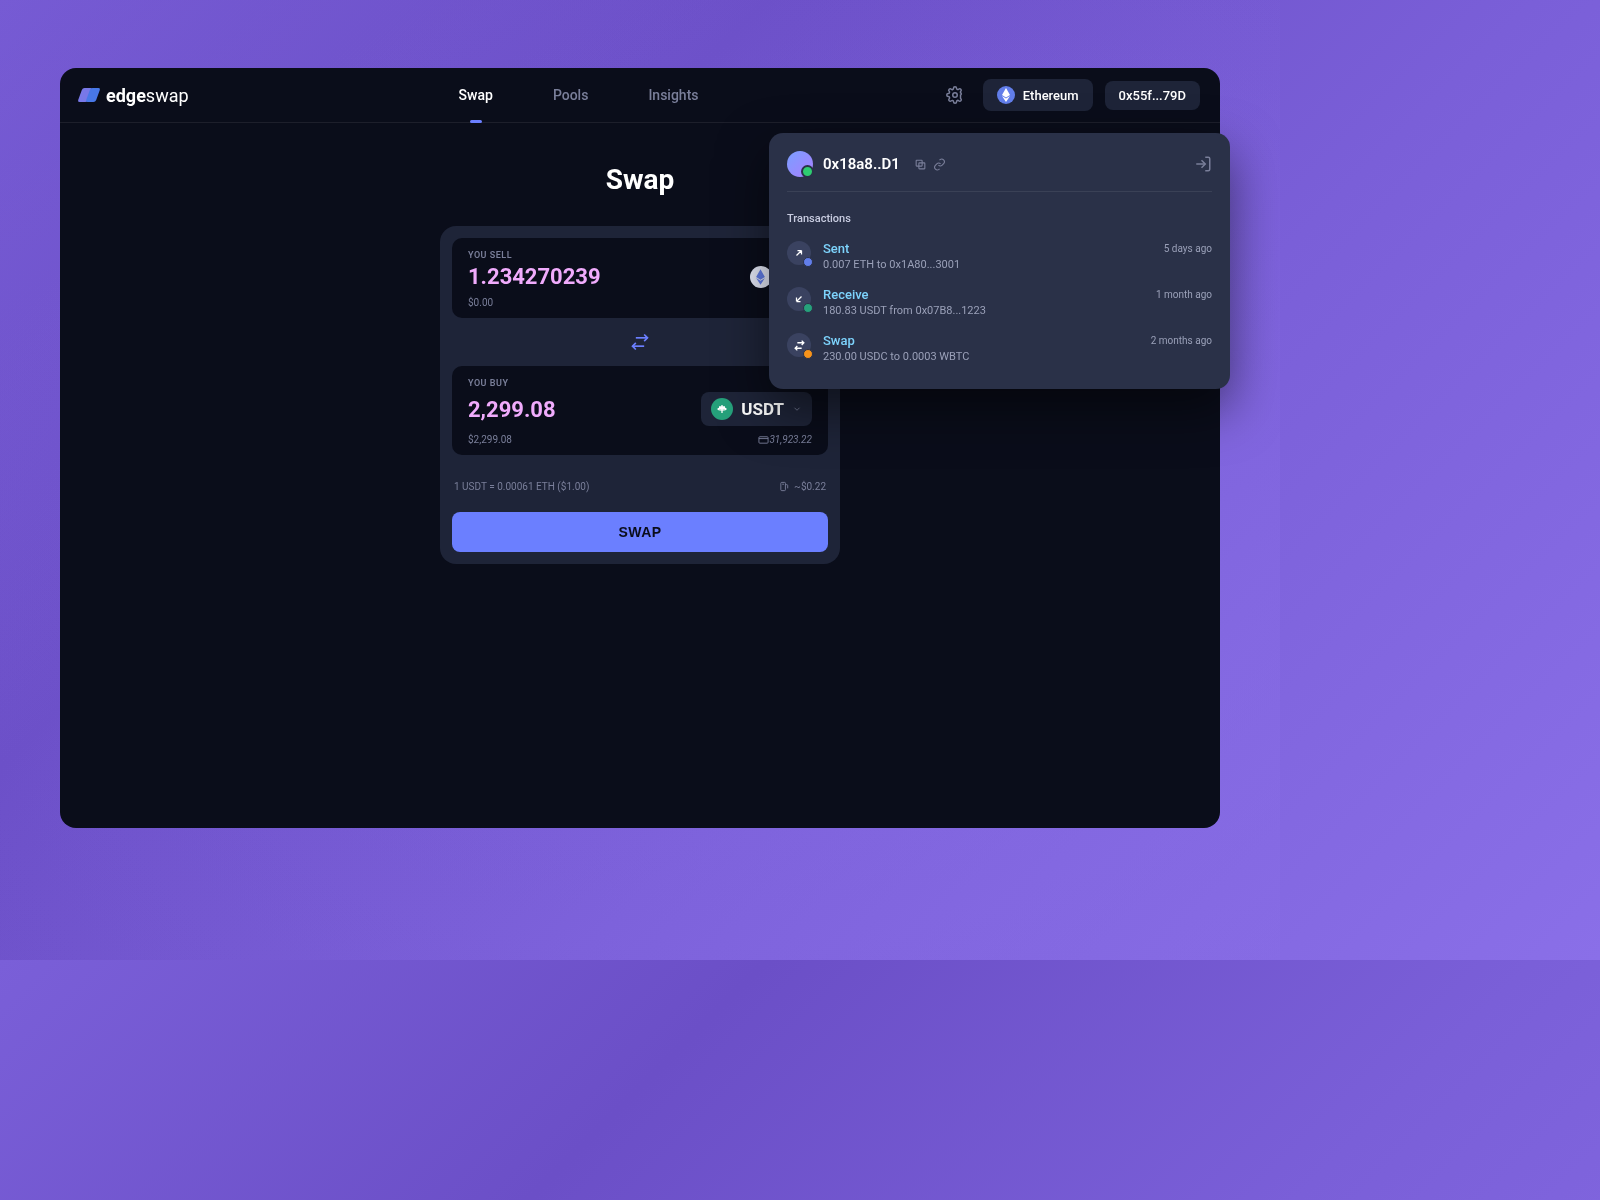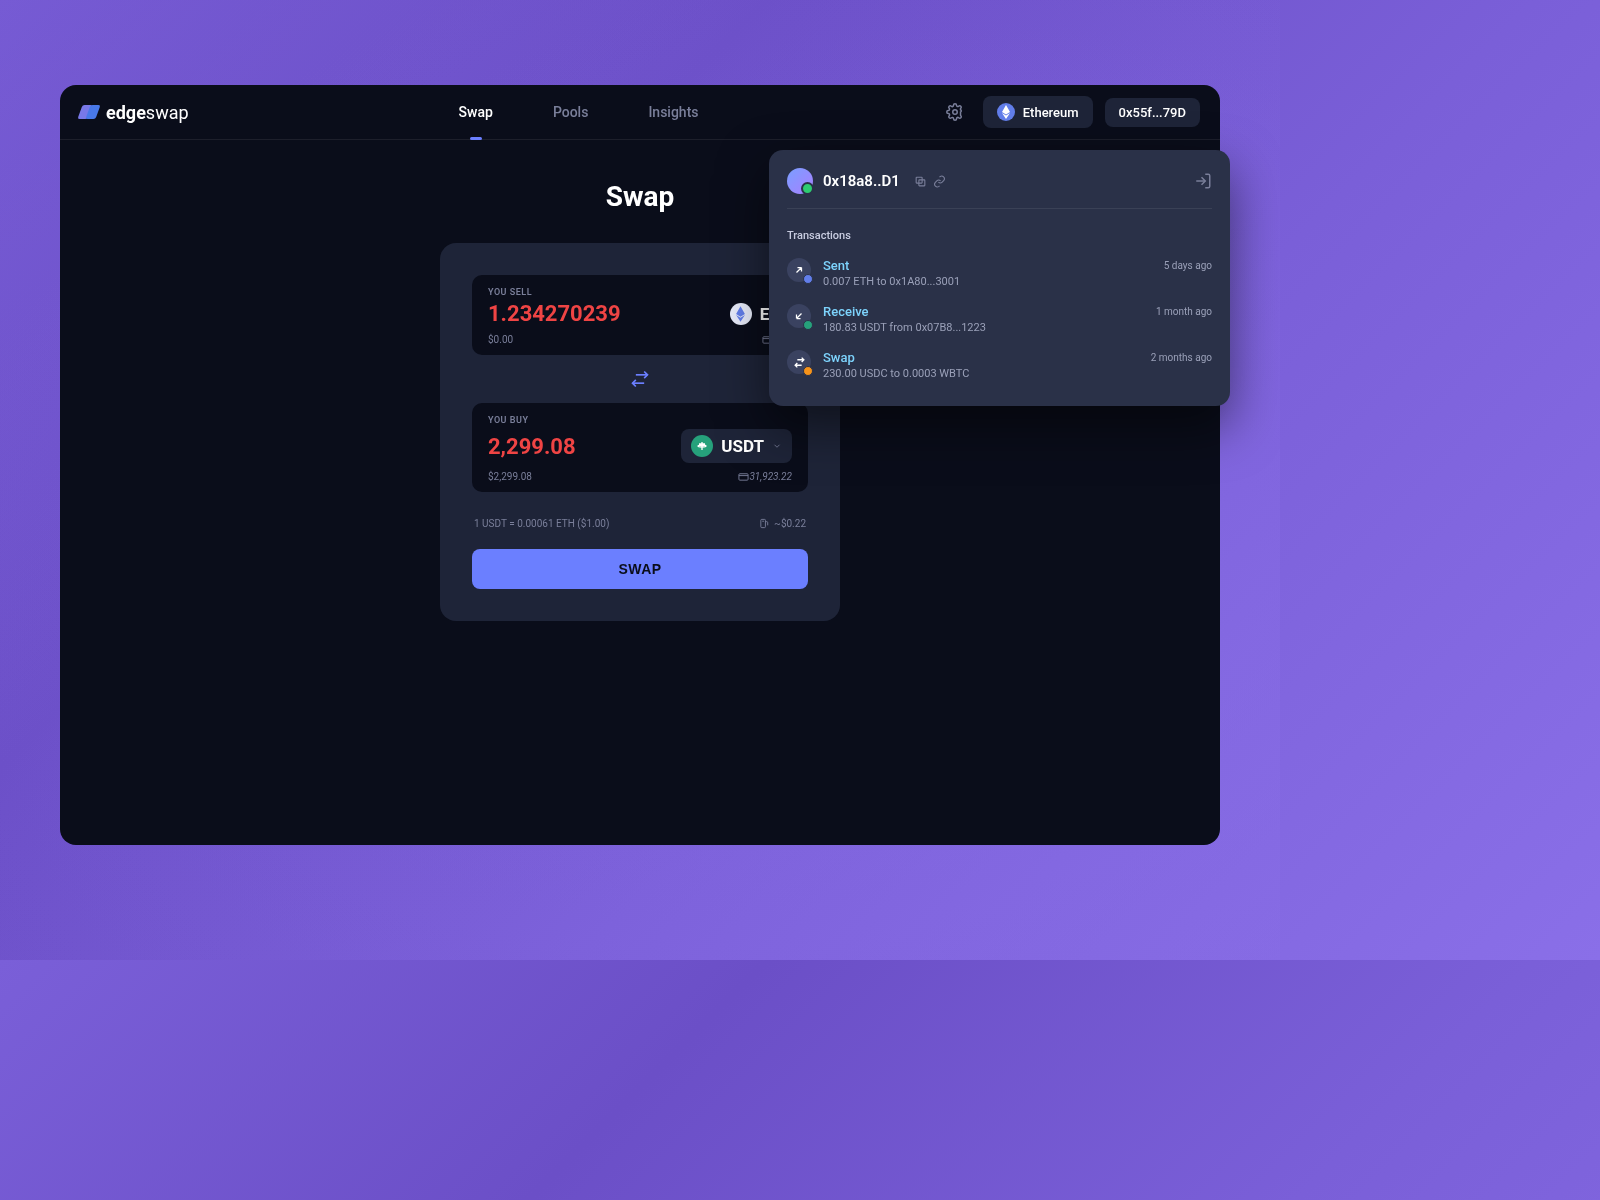--- a/index.html
+++ b/index.html
@@ -13,21 +13,21 @@
 body::before {
   content: '';
   position: absolute;
   width: 200%; height: 200%;
   top: -50%; left: -50%;
   background: radial-gradient(ellipse at 70% 60%, rgba(138,111,232,0.4) 0%, transparent 50%),
               radial-gradient(ellipse at 30% 20%, rgba(107,79,199,0.3) 0%, transparent 50%);
 }
 .app-window {
   position: absolute;
-  top: 85px; left: 60px;
+  top: 68px; left: 60px;
   width: 1160px; height: 760px;
   background: #0a0d1a;
   border-radius: 16px;
   overflow: visible;
 }
 .topbar {
   height: 55px;
   border-bottom: 1px solid rgba(255,255,255,0.08);
   display: flex;
   align-items: center;
@@ -114,41 +114,41 @@
   color: #fff;
   font-size: 28px;
   font-weight: 700;
   margin-top: 40px;
 }
 .swap-card {
   width: 400px;
   margin: 30px auto 0;
   background: #1e2438;
   border-radius: 16px;
-  padding: 32px;
+  padding: 12px;
 }
 .field {
   background: #0a0d1a;
   border-radius: 10px;
   padding: 12px 16px 10px;
 }
 .field-label {
   color: #7a7f9a;
   font-size: 9px;
   font-weight: 600;
   letter-spacing: 0.5px;
 }
 .field-main {
   display: flex;
   align-items: center;
   justify-content: space-between;
   margin-top: 4px;
 }
 .field-amount {
-  color: #ef4444;
+  color: #f0abfc;
   font-size: 22px;
   font-weight: 700;
 }
 .token-selector {
   display: flex;
   align-items: center;
   gap: 8px;
   color: #fff;
   font-size: 17px;
   font-weight: 700;

